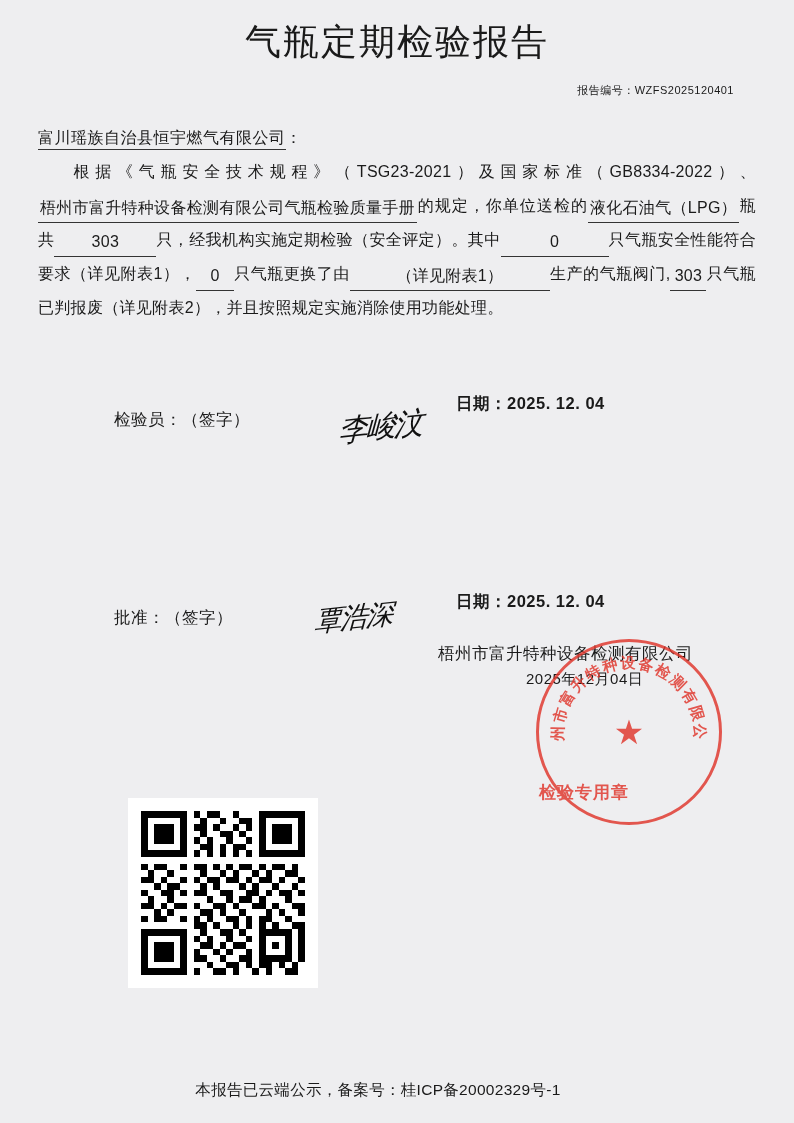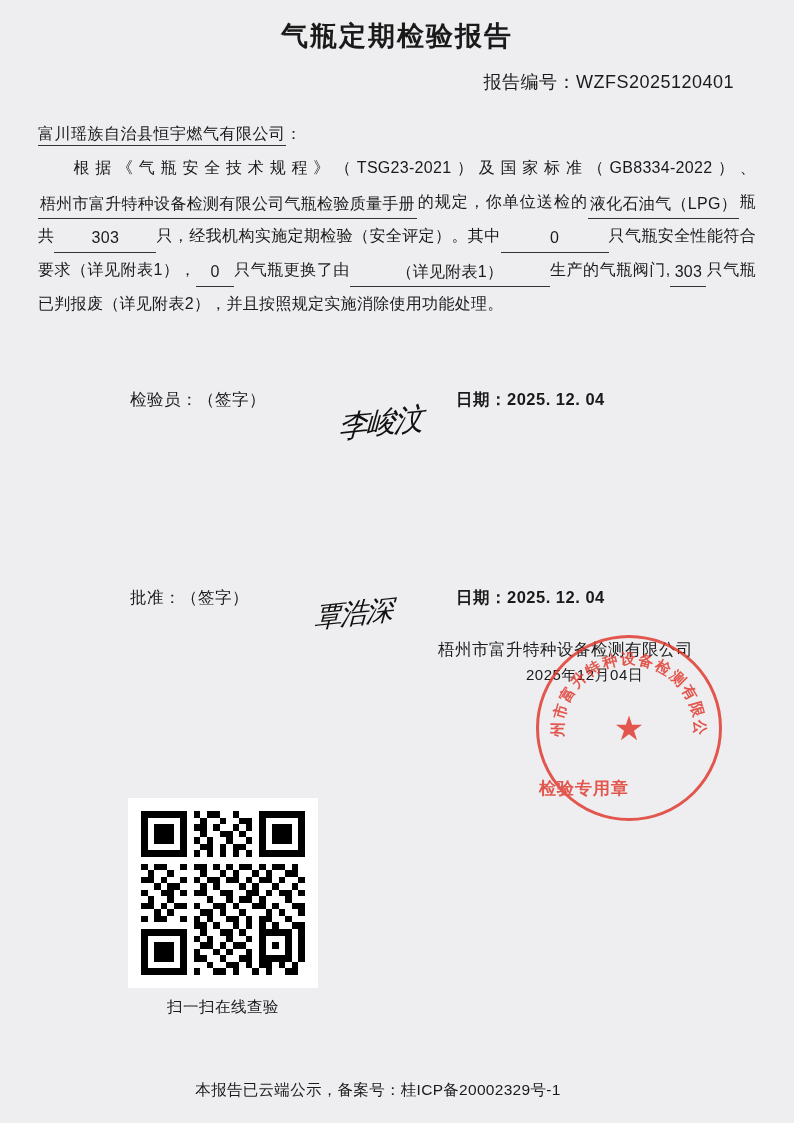--- a/index.html
+++ b/index.html
@@ -11,29 +11,29 @@
     position:relative;
     overflow:hidden;
   }
   .page {
     position:absolute; left:0; top:0; width:794px; height:1123px;
     box-sizing:border-box;
     padding:0 38px;
   }
   .title {
     text-align:center;
-    font-size:27px;
-    font-weight:bold;
+    font-size:36px;
+    font-weight:normal;
     letter-spacing:2px;
     margin-top:18px;
     font-family:"DejaVu Sans","Liberation Sans",sans-serif;
   }
   .report-no {
     text-align:right;
-    font-size:18px;
+    font-size:11px;
     margin-top:16px;
     padding-right:22px;
     letter-spacing:0.5px;
   }
   .addressee {
     margin-top:30px;
     font-size:16px;
     letter-spacing:0.5px;
     font-family:Liberation Mono, monospace;
   }
@@ -67,21 +67,21 @@
   .sign-block {
     margin-top:68px;
     position:relative;
     height:120px;
   }
   .sign-row {
     position:relative;
     font-size:16.5px;
     letter-spacing:0.5px;
   }
-  .sign-label { position:absolute; left:92px; }
+  .sign-label { position:absolute; left:76px;margin-top:16px; }
   .sign-date { position:absolute; left:418px;font-weight:bold; }
   .sig {
     position:absolute;
     font-family:"DejaVu Serif","Liberation Serif",serif;
     font-style:italic;
     font-size:30px;
     color:#111;
     transform:rotate(-6deg) skewX(-8deg);
     letter-spacing:-2px;
     white-space:nowrap;
@@ -406,18 +406,17 @@
         <rect x="25" y="25" width="1" height="1"></rect>
 
         <rect x="10" y="26" width="1" height="1"></rect>
         <rect x="13" y="26" width="2" height="1"></rect>
         <rect x="16" y="26" width="1" height="1"></rect>
         <rect x="19" y="26" width="1" height="1"></rect>
         <rect x="21" y="26" width="1" height="1"></rect>
         <rect x="24" y="26" width="2" height="1"></rect>
       </g>
     </svg>
-    <div class="qr-caption">扫一扫在线查验</div>
   </div>
 
   <div class="footer">本报告已云端公示，备案号：桂ICP备20002329号-1</div>
 
 </div>
 
 </body></html>

